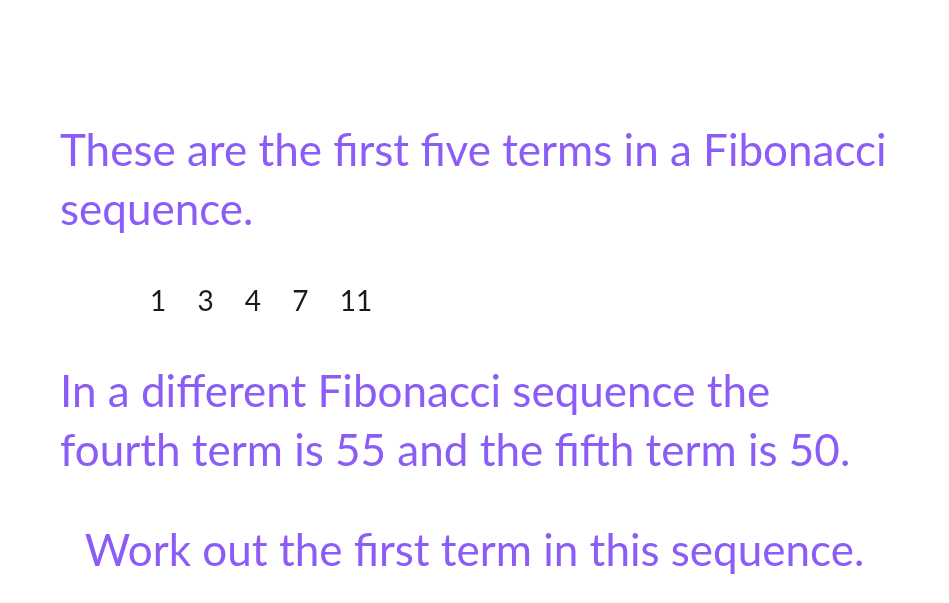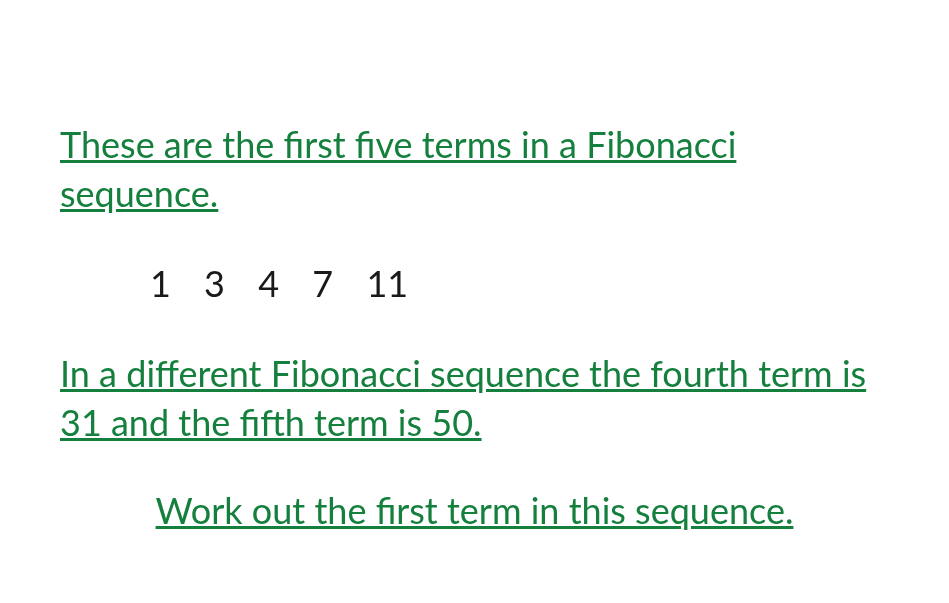--- a/index.html
+++ b/index.html
@@ -12,29 +12,28 @@
       background: #ffffff;
       width: 949px;
       height: 603px;
       padding: 0;
       color: #1a1a1a;
     }
     .content {
       padding: 120px 60px 40px 60px;
     }
     .paragraph {
-      font-size: 36px;
+      font-size: 44px;
       line-height: 1.35;
       margin-bottom: 40px;
-      color: #15803d;
+      color: #8b5cf6;
       font-weight: 400;
-      text-decoration: underline;
     }
     .sequence-row {
-      font-size: 36px;
+      font-size: 28px;
       padding-left: 90px;
       margin-bottom: 44px;
       margin-top: 44px;
       color: #1a1a1a;
       font-weight: 400;
     }
     .sequence-row .term {
       display: inline-block;
       margin-right: 24px;
     }
@@ -48,15 +47,15 @@
 
 <div class="content">
   <p class="paragraph">These are the first five terms in a Fibonacci sequence.</p>
   <div class="sequence-row">
     <span class="term">1</span>
     <span class="term">3</span>
     <span class="term">4</span>
     <span class="term">7</span>
     <span class="term">11</span>
   </div>
-  <p class="paragraph">In a different Fibonacci sequence the fourth term is 31 and the fifth term is 50.</p>
+  <p class="paragraph">In a different Fibonacci sequence the fourth term is 55 and the fifth term is 50.</p>
   <p class="paragraph last">Work out the first term in this sequence.</p>
 </div>
 
 </body></html>

